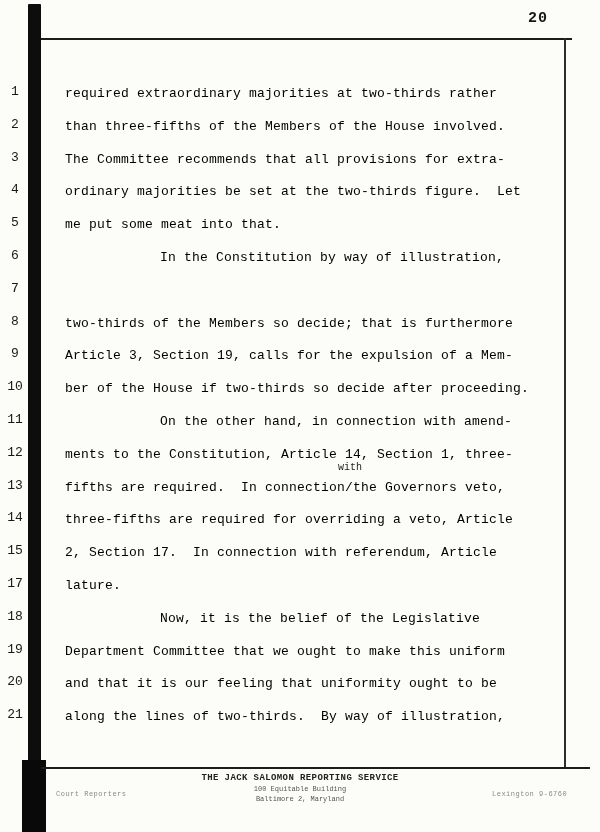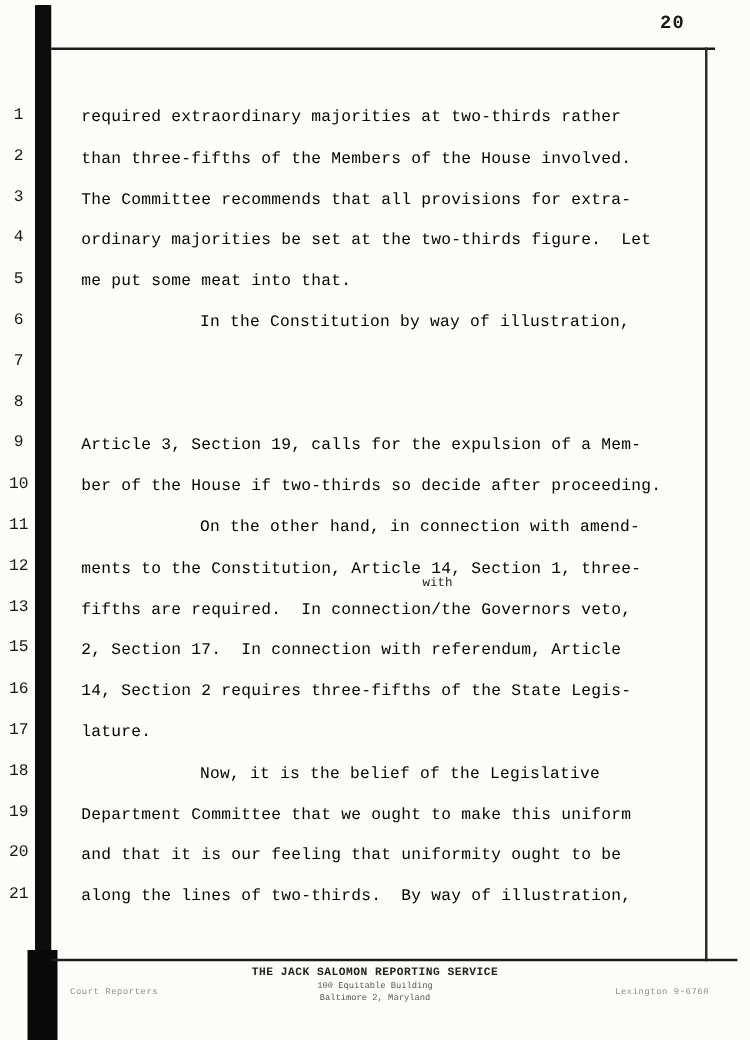--- a/index.html
+++ b/index.html
@@ -122,20 +122,21 @@
       </div>
       <div class="line indent">
         <span class="line-num">6</span>
         <span class="line-text">In the Constitution by way of illustration,</span>
       </div>
       <div class="line">
         <span class="line-num">7</span>
       </div>
       <div class="line">
         <span class="line-num">8</span>
+        <span class="line-text">two-thirds of the Members so decide; that is furthermore</span>
       </div>
       <div class="line">
         <span class="line-num">9</span>
         <span class="line-text">Article 3, Section 19, calls for the expulsion of a Mem-</span>
       </div>
       <div class="line">
         <span class="line-num">10</span>
         <span class="line-text">ber of the House if two-thirds so decide after proceeding.</span>
       </div>
       <div class="line indent">
@@ -144,26 +145,26 @@
       </div>
       <div class="line">
         <span class="line-num">12</span>
         <span class="line-text">ments to the Constitution, Article 14, Section 1, three-</span>
       </div>
       <div class="line">
         <span class="line-num">13</span>
         <span class="line-text">fifths are required.  In connection/the Governors veto,</span>
       </div>
       <div class="line">
+        <span class="line-num">14</span>
+        <span class="line-text">three-fifths are required for overriding a veto, Article</span>
+      </div>
+      <div class="line">
         <span class="line-num">15</span>
         <span class="line-text">2, Section 17.  In connection with referendum, Article</span>
-      </div>
-      <div class="line">
-        <span class="line-num">16</span>
-        <span class="line-text">14, Section 2 requires three-fifths of the State Legis-</span>
       </div>
       <div class="line">
         <span class="line-num">17</span>
         <span class="line-text">lature.</span>
       </div>
       <div class="line indent">
         <span class="line-num">18</span>
         <span class="line-text">Now, it is the belief of the Legislative</span>
       </div>
       <div class="line">

